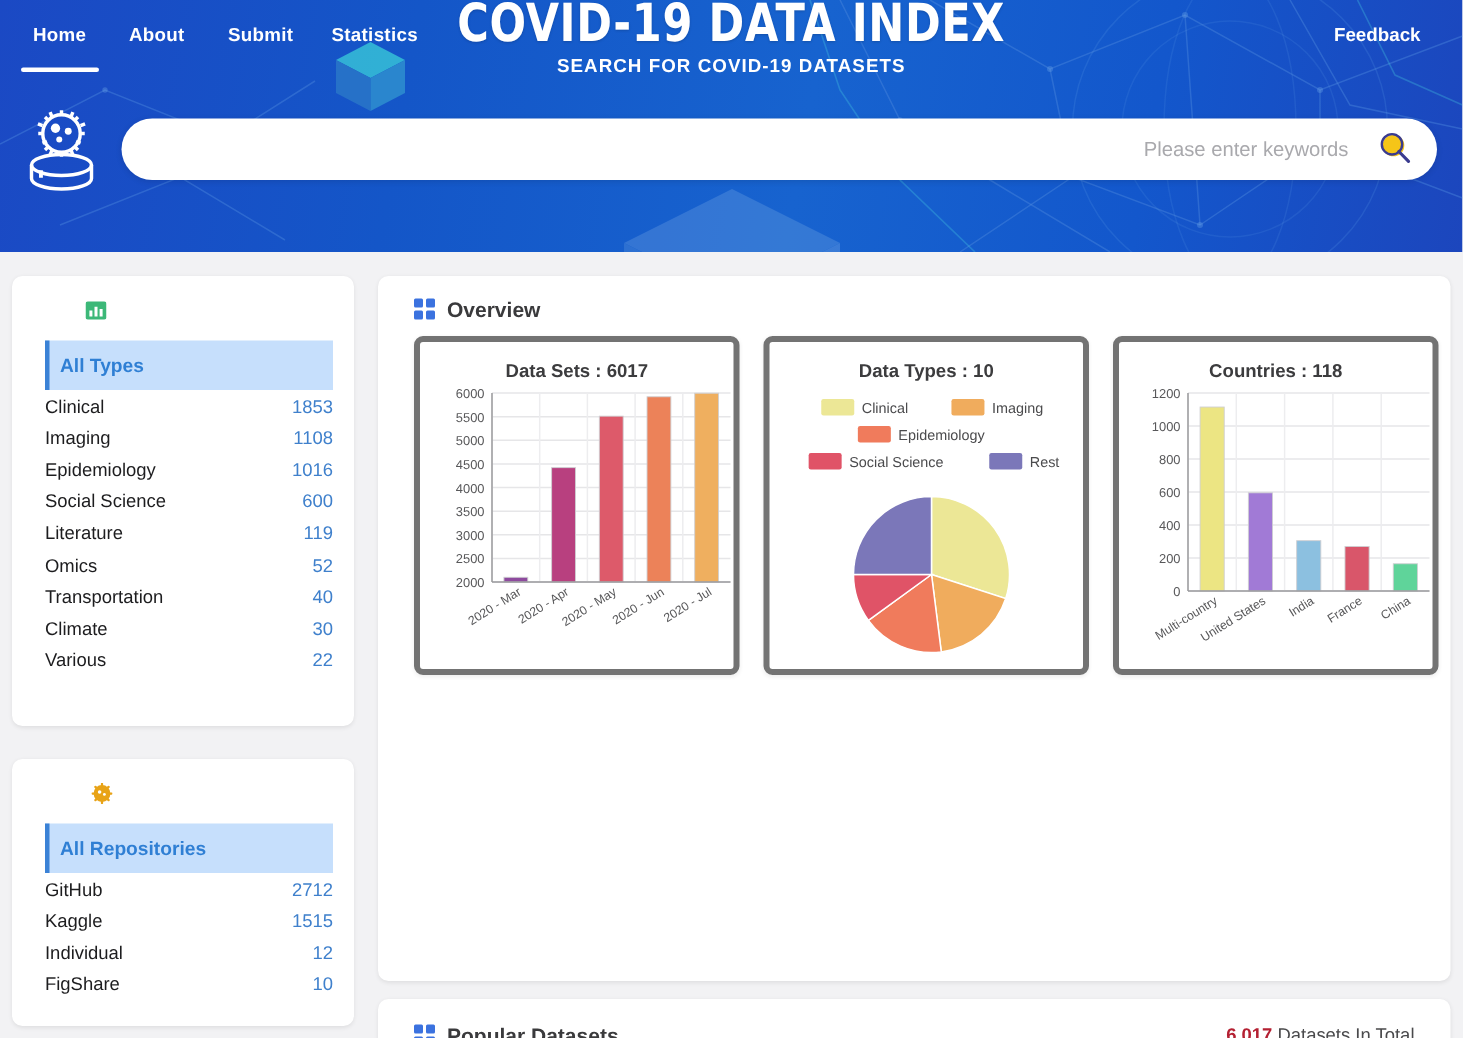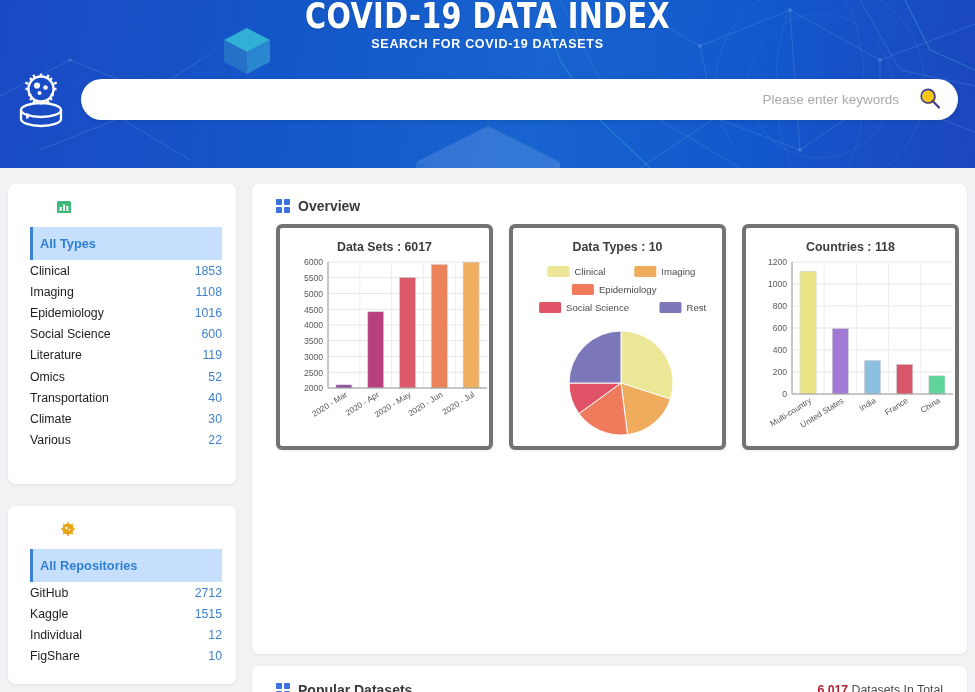--- a/index.html
+++ b/index.html
@@ -224,20 +224,27 @@
       <path d="M416 162 L488 198 L488 236 L416 200 Z" fill="#7fb0e4"></path>
       <path d="M560 162 L560 200 L488 236 L488 198 Z" fill="#bcd9f5"></path>
     </g>
   </svg>
 
   <div class="brand">
     <div class="brand-title">COVID-19 DATA INDEX</div>
     <div class="brand-sub">SEARCH FOR COVID-19 DATASETS</div>
   </div>
 
+  <div class="nav">
+    <div class="nav-item active" id="nav0">Home</div>
+    <div class="nav-item" id="nav1">About</div>
+    <div class="nav-item" id="nav2">Submit</div>
+    <div class="nav-item" id="nav3">Statistics</div>
+    <div class="nav-feedback">Feedback</div>
+  </div>
 
   <svg class="logo-mark" viewBox="0 0 48 58">
     <g fill="none" stroke="#ffffff" stroke-width="2.3">
       <circle cx="24" cy="19" r="12.5"></circle>
       <path d="M24 3.5 v3.2 M24 31.3 v3.2 M8.5 19 h3.2 M36.3 19 h3.2
                M13 8 l2.3 2.3 M32.7 27.7 l2.3 2.3 M35 8 l-2.3 2.3 M15.3 27.7 l-2.3 2.3
                M16.4 4.8 l1.2 3 M30.4 30.2 l1.2 3 M8.3 12.6 l3 1.2 M33.7 24.2 l3 1.2
                M39.7 12.6 l-3 1.2 M14.3 24.2 l-3 1.2 M31.6 4.8 l-1.2 3 M17.6 30.2 l-1.2 3"></path>
     </g>
     <g fill="#ffffff">

